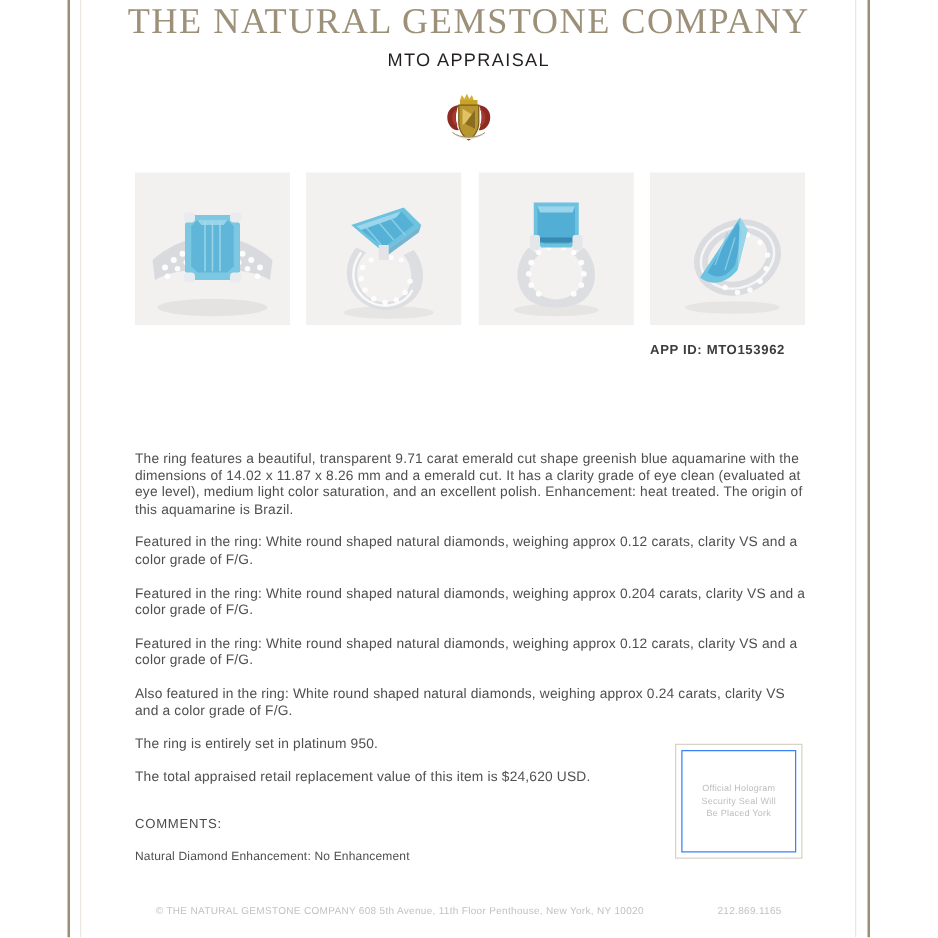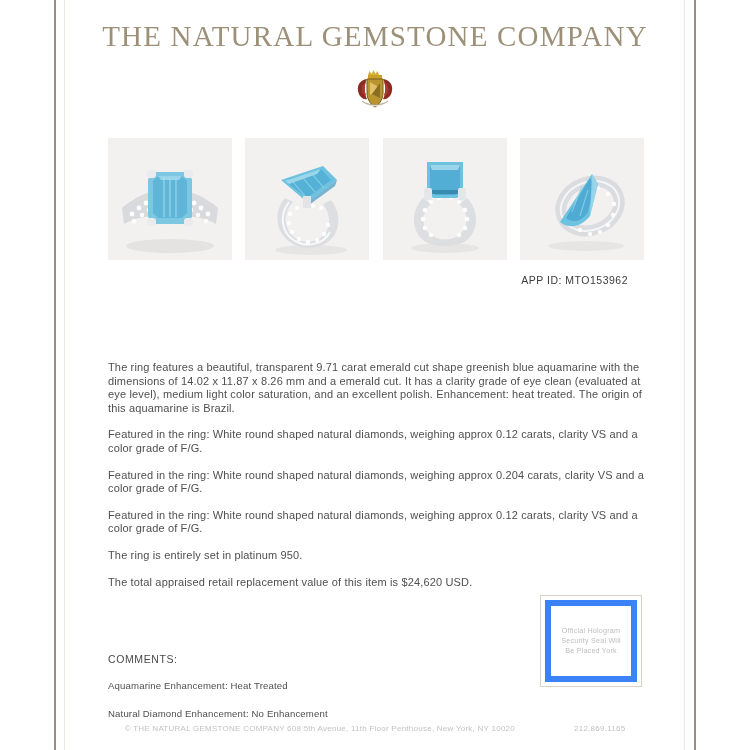--- a/index.html
+++ b/index.html
@@ -42,21 +42,21 @@
     position: absolute;
     left: 66px;
     top: 0;
     width: 618px;
     height: 750px;
   }
 
   
   .masthead {
     text-align: center;
-    padding-top: 19px;
+    padding-top: 0;
   }
   .company-name {
     font-family: "Liberation Serif", serif;
     font-size: 29px;
     letter-spacing: 1.2px;
     color: #9d9079;
     margin: 0;
     font-weight: normal;
     line-height: 34px;
     white-space: nowrap;
@@ -100,20 +100,21 @@
   .photo svg { display: block; }
 
   
   .app-id {
     position: absolute;
     top: 274px;
     right: 56px;
     font-size: 10.5px;
     color: #3c3c3c;
     letter-spacing: 0.5px;
+    font-weight: bold;
   }
 
   
   .body-block {
     position: absolute;
     left: 42px;
     top: 361px;
     width: 538px;
   }
   .section-label {
@@ -156,21 +157,21 @@
     top: 595px;
     width: 102px;
     height: 92px;
     border: 1px solid #d9d3c6;
     padding: 4px;
     box-sizing: border-box;
   }
   .seal-inner {
     width: 100%;
     height: 100%;
-    border: 6px solid #3b82f6;
+    border: 1px solid #3b82f6;
     box-sizing: border-box;
     display: flex;
     align-items: center;
     justify-content: center;
   }
   .seal-text {
     font-size: 7.2px;
     line-height: 10px;
     color: #bdbdbd;
     text-align: center;
@@ -199,20 +200,21 @@
 
 <div class="frame-rule left"></div>
 <div class="frame-rule-faint left"></div>
 <div class="frame-rule-faint right"></div>
 <div class="frame-rule right"></div>
 
 <div class="page">
 
   <div class="masthead">
     <h1 class="company-name">THE NATURAL GEMSTONE COMPANY</h1>
+    <h2 class="doc-subtitle">MTO APPRAISAL</h2>
   </div>
 
   <div class="crest-wrap">
     <span class="crest">
       <svg width="42" height="44" viewBox="0 0 42 44">
 
         <path d="M14 6 h14 v4 h-14 z" fill="#c9a227"></path>
         <path d="M14 6 l1.5 -4 l2 3 l2 -4 l2 4 l2 -3 l1.5 4 z" fill="#d4af37"></path>
 
         <path d="M13 10 C6 11 3 16 4 22 C5 28 10 31 13 30 C10 25 10 15 13 10 z" fill="#8c2b21"></path>
@@ -378,27 +380,27 @@
 
   </div>
 
   <div class="app-id">APP ID: MTO153962</div>
 
   <div class="body-block">
     <p class="para">The ring features a beautiful, transparent 9.71 carat emerald cut shape greenish blue aquamarine with the dimensions of 14.02 x 11.87 x 8.26 mm and a emerald cut. It has a clarity grade of eye clean (evaluated at eye level), medium light color saturation, and an excellent polish. Enhancement: heat treated. The origin of this aquamarine is Brazil.</p>
     <p class="para">Featured in the ring: White round shaped natural diamonds, weighing approx 0.12 carats, clarity VS and a color grade of F/G.</p>
     <p class="para">Featured in the ring: White round shaped natural diamonds, weighing approx 0.204 carats, clarity VS and a color grade of F/G.</p>
     <p class="para">Featured in the ring: White round shaped natural diamonds, weighing approx 0.12 carats, clarity VS and a color grade of F/G.</p>
+    <p class="para">Also featured in the ring: White round shaped natural diamonds, weighing approx 0.24 carats, clarity VS and a color grade of F/G.</p>
     <p class="para">The ring is entirely set in platinum 950.</p>
     <p class="para last">The total appraised retail replacement value of this item is $24,620 USD.</p>
   </div>
 
   <div class="comments-block">
     <div class="section-label">COMMENTS:</div>
-    <p class="comment-line">Aquamarine Enhancement: Heat Treated</p>
     <p class="comment-line last">Natural Diamond Enhancement: No Enhancement</p>
   </div>
 
   <div class="seal-outer">
     <div class="seal-inner">
       <div class="seal-text">
         <span>Official Hologram</span><br>
         <span>Security Seal Will</span><br>
         <span>Be Placed York</span>
       </div>

